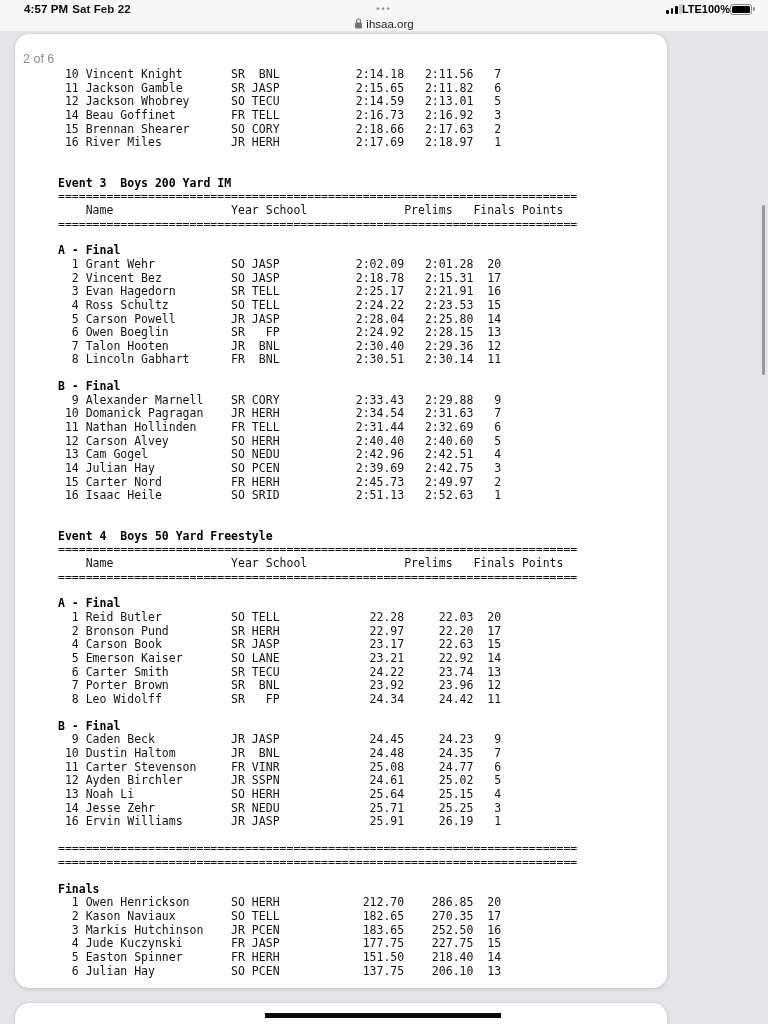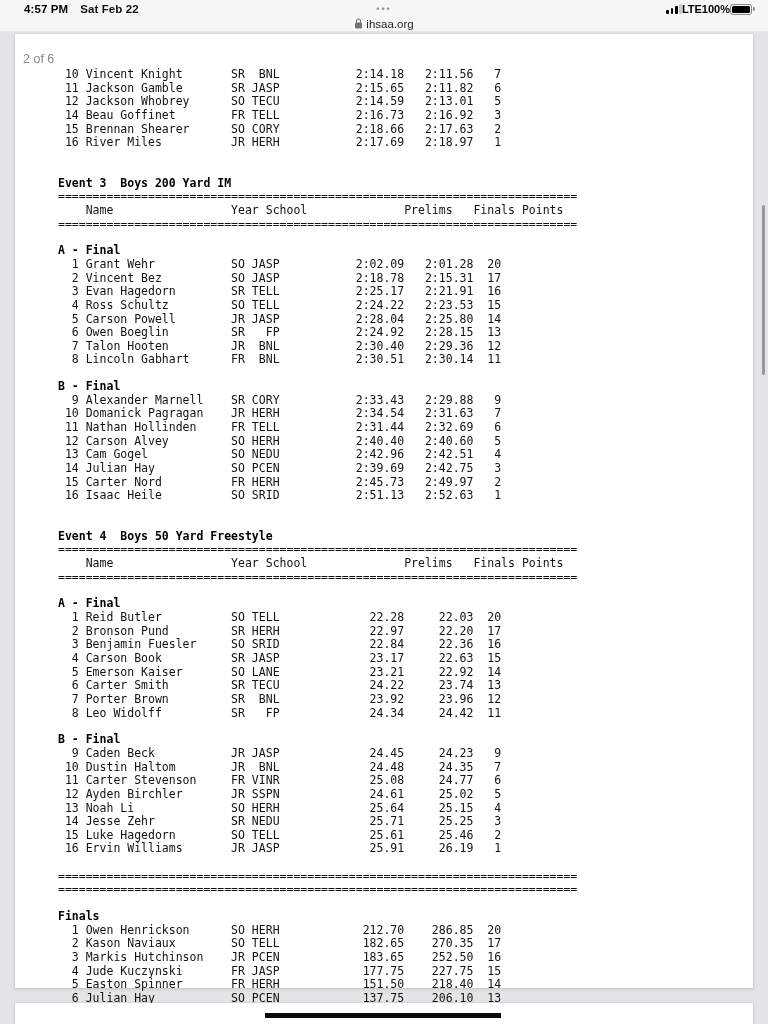--- a/index.html
+++ b/index.html
@@ -5,21 +5,21 @@
   * { margin:0; padding:0; box-sizing:border-box; }
   html,body { width:768px; height:1024px; overflow:hidden;
     font-family:"Liberation Sans", sans-serif; background:#e4e4e9; }
 
   
   .top-chrome { position:absolute; top:0; left:0; width:768px; height:31px;
     background:#f7f7f8; z-index:5; }
   .status-row { position:absolute; top:3px; left:0; width:768px; height:14px; }
   .status-left { position:absolute; left:24px; top:0; font-size:11.5px;
     font-weight:700; color:#000; letter-spacing:.1px; }
-  .status-left .date { margin-left:12px; font-weight:600; color:#111;text-align:center; }
+  .status-left .date { margin-left:4px; font-weight:600; color:#111;text-align:center; }
   .proxy-dots { position:absolute; left:0; right:0; top:1px; text-align:center;
     color:#8e8e93; font-size:9px; font-weight:700; letter-spacing:2px; }
   .status-right { position:absolute; right:14px; top:0; display:flex;
     align-items:center; font-size:11px; font-weight:600; color:#000; }
   .signal { display:flex; align-items:flex-end; gap:1.5px; height:10px; }
   .signal i { display:block; width:2.8px; border-radius:1px; background:#000; }
   .signal i:nth-child(1){height:4px} .signal i:nth-child(2){height:6px}
   .signal i:nth-child(3){height:8px}
   .signal i:nth-child(4){height:10px; background:#c9c9ce;}
   .battery { position:relative; width:22px; height:11px;
@@ -30,22 +30,22 @@
     width:2px; height:4px; background:rgba(0,0,0,.45);
     border-radius:0 2px 2px 0; }
   .url-row { position:absolute; top:16px; left:0; width:768px; height:15px;
     display:flex; justify-content:center; align-items:center; gap:3px; }
   .url-row .lock { display:flex; align-items:center; }
   .url-text { font-size:11.5px; color:#1c1c1e; }
 
   
   .doc-area { position:absolute; top:31px; left:0; width:768px; height:993px;
     background:#e4e4e9; }
-  .page-card { position:absolute; left:15px; width:738px; background:#fff;
-    border-radius:0;
+  .page-card { position:absolute; left:15px; width:652px; background:#fff;
+    border-radius:14px;
     box-shadow:0 0 1px rgba(0,0,0,.18), 0 1px 4px rgba(0,0,0,.14); }
   .page-1 { top:3px; height:954px; }
   .page-2 { top:972px; height:52px; }
   .page-indicator { position:absolute; top:18px; left:8px; font-size:12.5px;
     color:#8b8b90; }
   .results { position:absolute; top:34px; left:43px;
     font-family:"DejaVu Sans Mono","Liberation Mono", monospace;
     font-size:11.5px; line-height:13.66px; color:#121212; }
   .results .line { white-space:pre; height:13.66px; }
   .results .bold { font-weight:700; color:#000;margin-top:13px; }
@@ -124,34 +124,32 @@
         <div class="line"> 15 Carter Nord          FR HERH           2:45.73   2:49.97   2</div>
         <div class="line"> 16 Isaac Heile          SO SRID           2:51.13   2:52.63   1</div>
         <div class="line"></div>
         <div class="line bold">Event 4  Boys 50 Yard Freestyle</div>
         <div class="line">===========================================================================</div>
         <div class="line">    Name                 Year School              Prelims   Finals Points</div>
         <div class="line">===========================================================================</div>
         <div class="line bold">A - Final</div>
         <div class="line">  1 Reid Butler          SO TELL             22.28     22.03  20</div>
         <div class="line">  2 Bronson Pund         SR HERH             22.97     22.20  17</div>
-        <div class="line">  3 Benjamin Fuesler     SO SRID             22.84     22.36  16</div>
         <div class="line">  4 Carson Book          SR JASP             23.17     22.63  15</div>
         <div class="line">  5 Emerson Kaiser       SO LANE             23.21     22.92  14</div>
         <div class="line">  6 Carter Smith         SR TECU             24.22     23.74  13</div>
         <div class="line">  7 Porter Brown         SR  BNL             23.92     23.96  12</div>
         <div class="line">  8 Leo Widolff          SR   FP             24.34     24.42  11</div>
         <div class="line bold">B - Final</div>
         <div class="line">  9 Caden Beck           JR JASP             24.45     24.23   9</div>
         <div class="line"> 10 Dustin Haltom        JR  BNL             24.48     24.35   7</div>
         <div class="line"> 11 Carter Stevenson     FR VINR             25.08     24.77   6</div>
         <div class="line"> 12 Ayden Birchler       JR SSPN             24.61     25.02   5</div>
         <div class="line"> 13 Noah Li              SO HERH             25.64     25.15   4</div>
         <div class="line"> 14 Jesse Zehr           SR NEDU             25.71     25.25   3</div>
-        <div class="line"> 15 Luke Hagedorn        SO TELL             25.61     25.46   2</div>
         <div class="line"> 16 Ervin Williams       JR JASP             25.91     26.19   1</div>
         <div class="line"></div>
         <div class="line">===========================================================================</div>
         <div class="line">===========================================================================</div>
         <div class="line bold">Finals</div>
         <div class="line">  1 Owen Henrickson      SO HERH            212.70    286.85  20</div>
         <div class="line">  2 Kason Naviaux        SO TELL            182.65    270.35  17</div>
         <div class="line">  3 Markis Hutchinson    JR PCEN            183.65    252.50  16</div>
         <div class="line">  4 Jude Kuczynski       FR JASP            177.75    227.75  15</div>
         <div class="line">  5 Easton Spinner       FR HERH            151.50    218.40  14</div>

